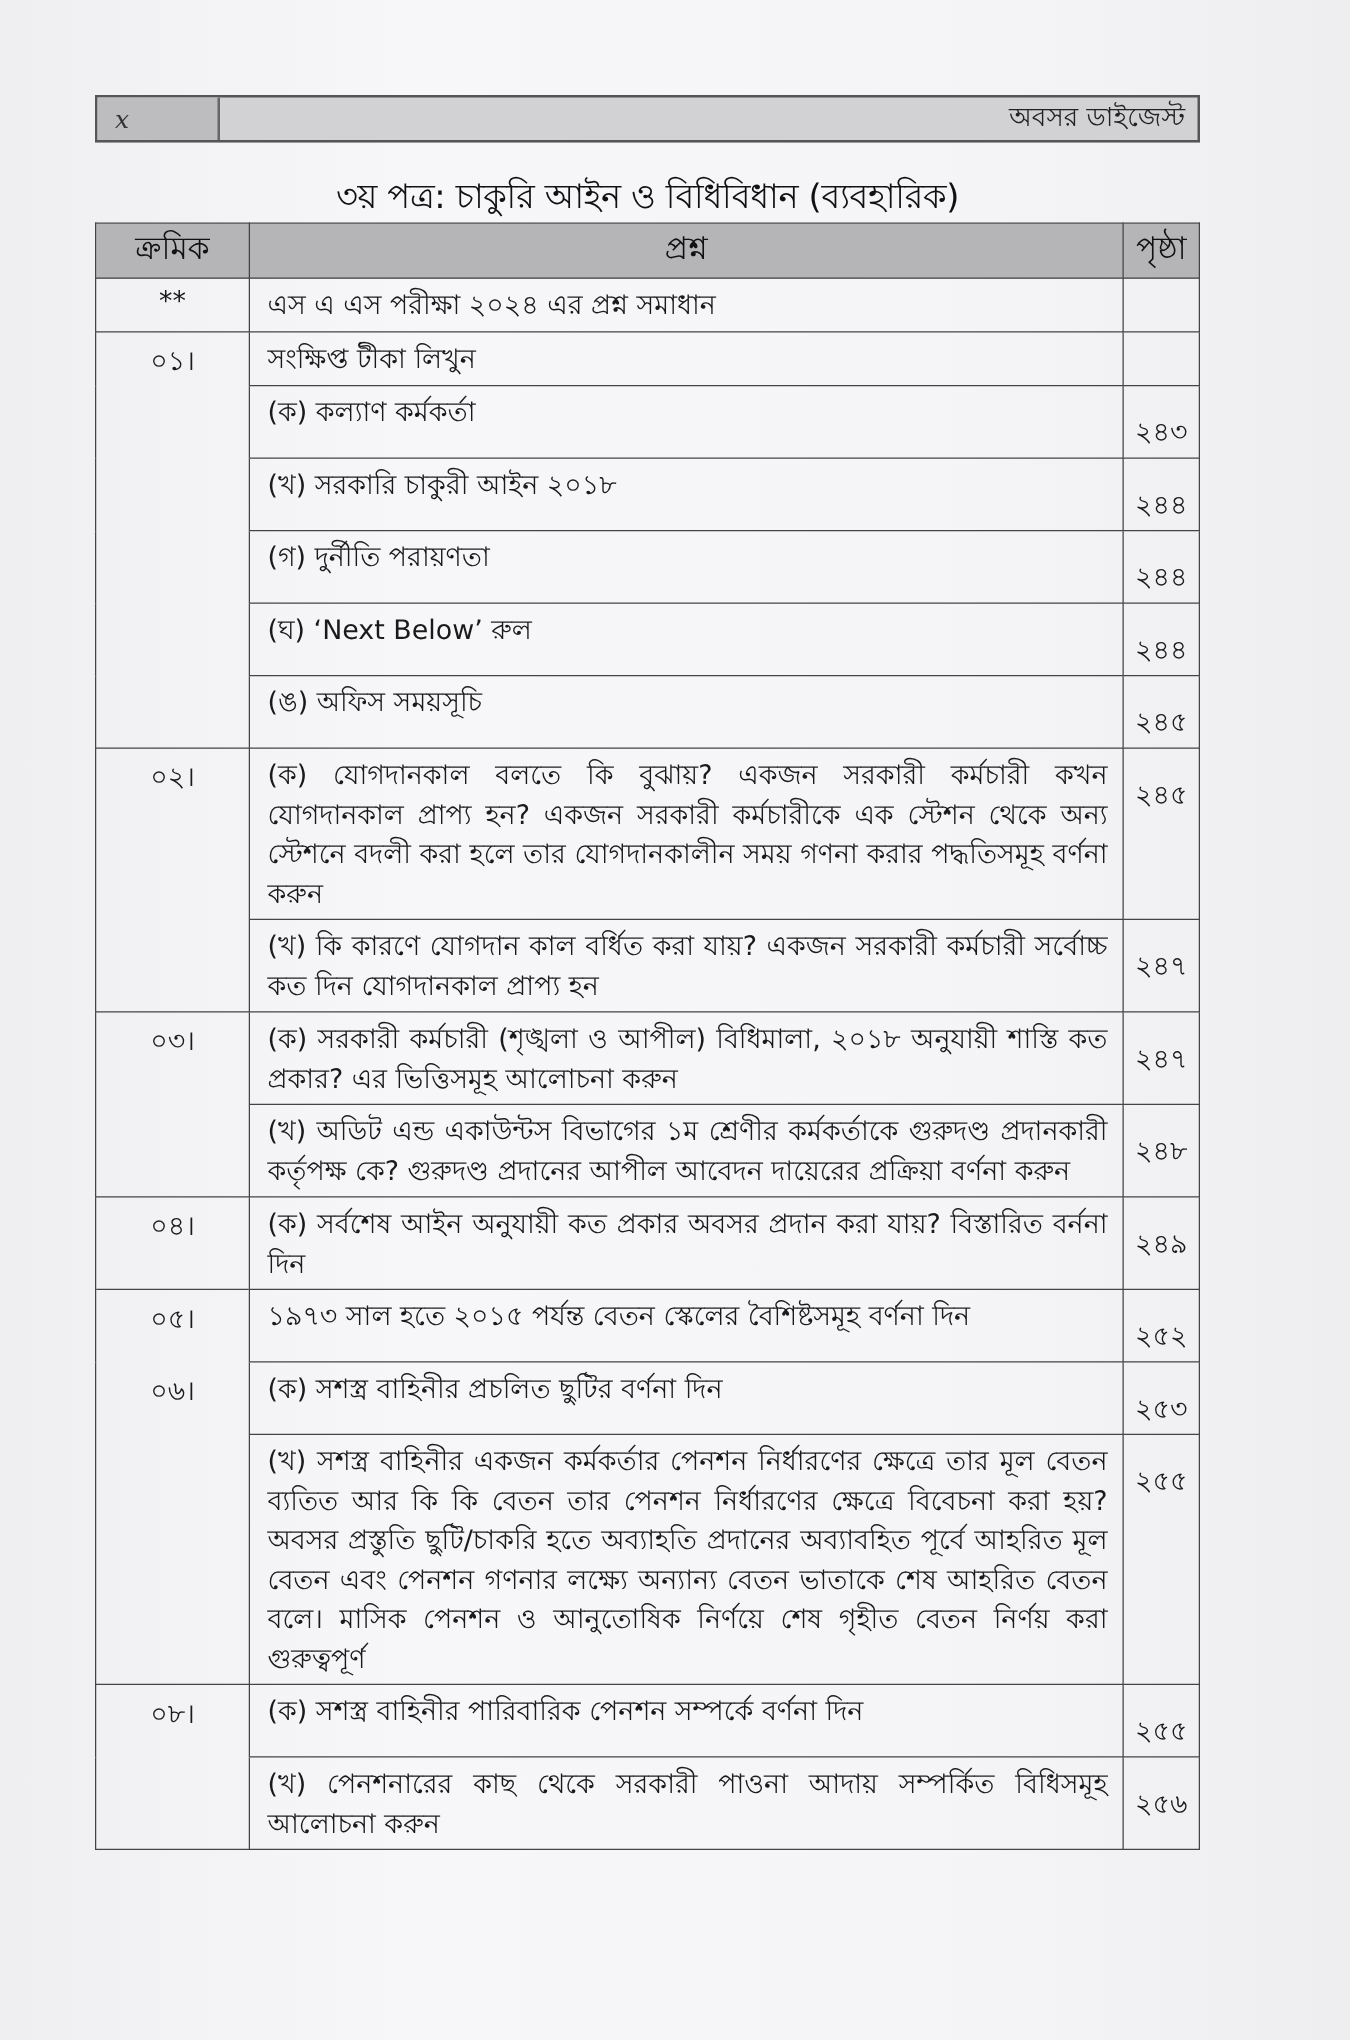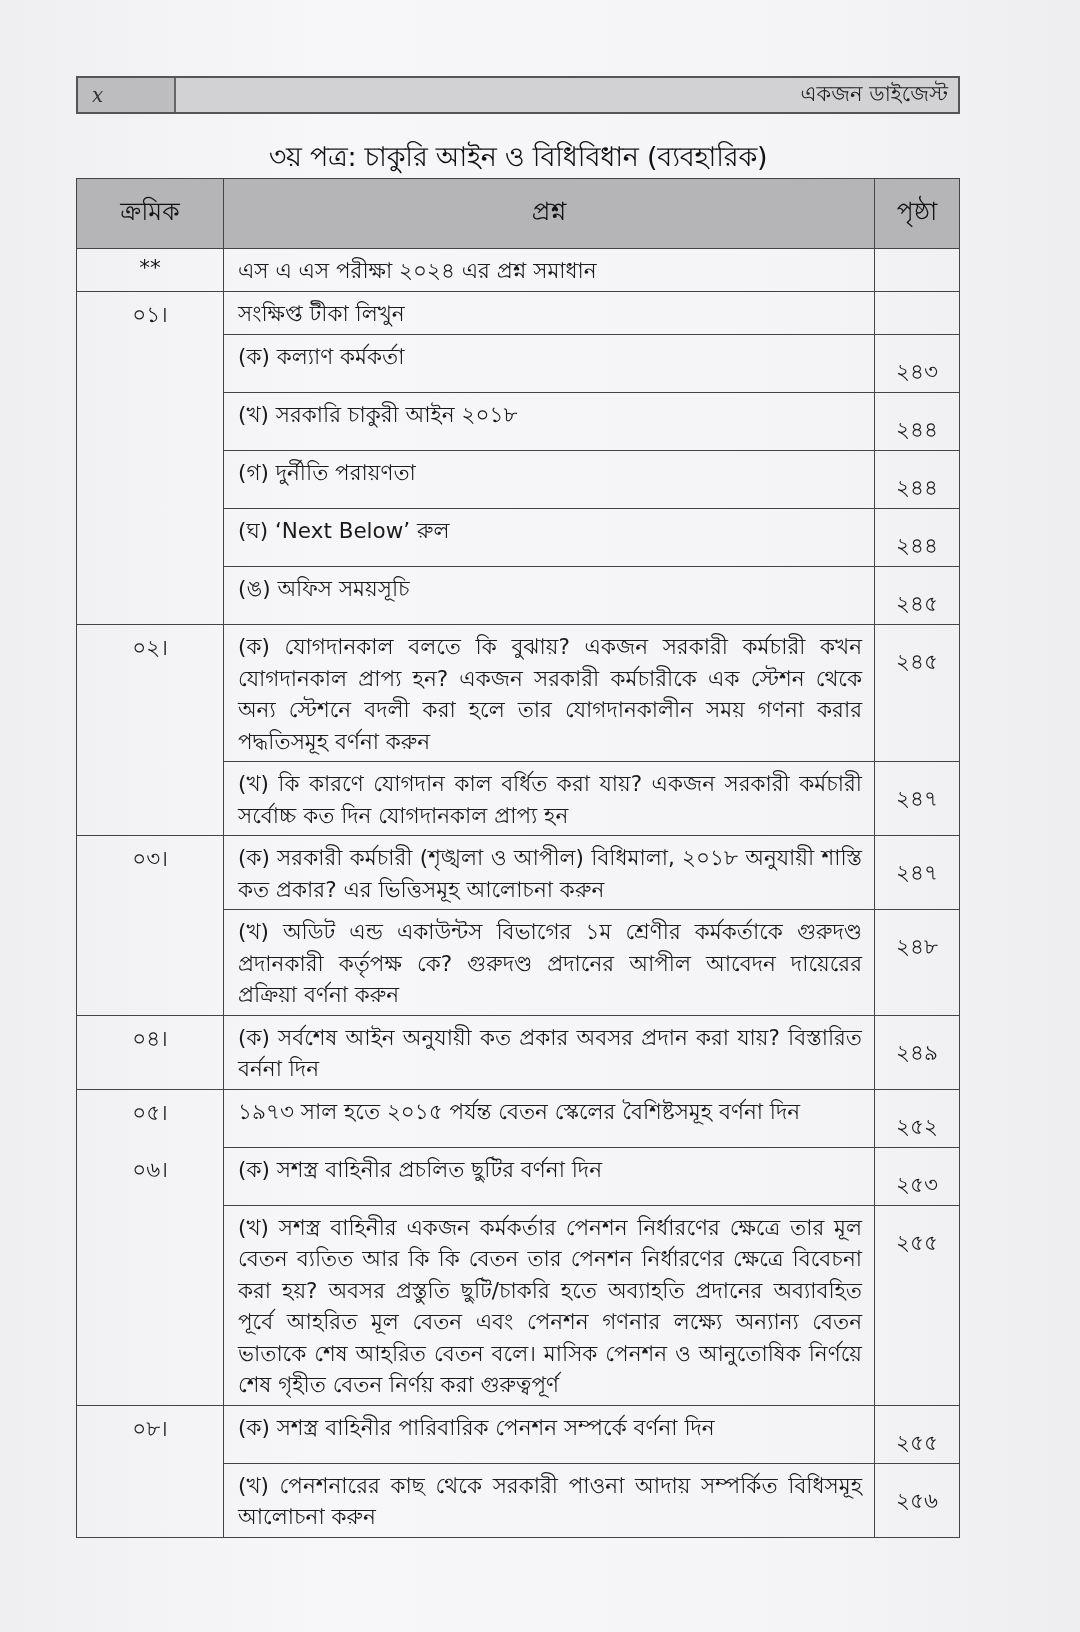--- a/index.html
+++ b/index.html
@@ -35,37 +35,37 @@
     }
     table.toc {
       position: absolute; left: 76px; top: 178px; width: 884px;
       border-collapse: collapse; font-size: 21.5px;
     }
     table.toc th, table.toc td {
       border: 1.5px solid #444; vertical-align: top;
     }
     table.toc th {
       background: #b5b5b8; font-weight: normal; font-size: 25px;
-      height: 38px; padding: 13px; text-align: center; color: #111;
+      height: 38px; padding: 0; text-align: center; color: #111;
     }
     td.serial { width: 120px; text-align: center; padding-top: 6px; }
     td.q { padding: 6px 12px 4px 14px; line-height: 31.5px; text-align: justify; }
     td.pg { width: 58px; text-align: center; padding-top: 20px; }
     td.serial.cont { border-top: none; border-bottom: none; }
     td.serial.contlast { border-top: none; }
     td.serial.contfirst { border-bottom: none; margin-left: 20px; }
   </style>
 </head>
 <body>
 
 <div class="page-bg"></div>
 
 <div class="running-header">
   <div class="rh-page">x</div>
-  <div class="rh-title">একজন ডাইজেস্ট</div>
+  <div class="rh-title">অবসর ডাইজেস্ট</div>
 </div>
 
 <div class="section-title">৩য় পত্র: চাকুরি আইন ও বিধিবিধান (ব্যবহারিক)</div>
 
 <table class="toc">
   <thead>
     <tr>
       <th style="width:120px">ক্রমিক</th>
       <th>প্রশ্ন</th>
       <th style="width:58px">পৃষ্ঠা</th>

